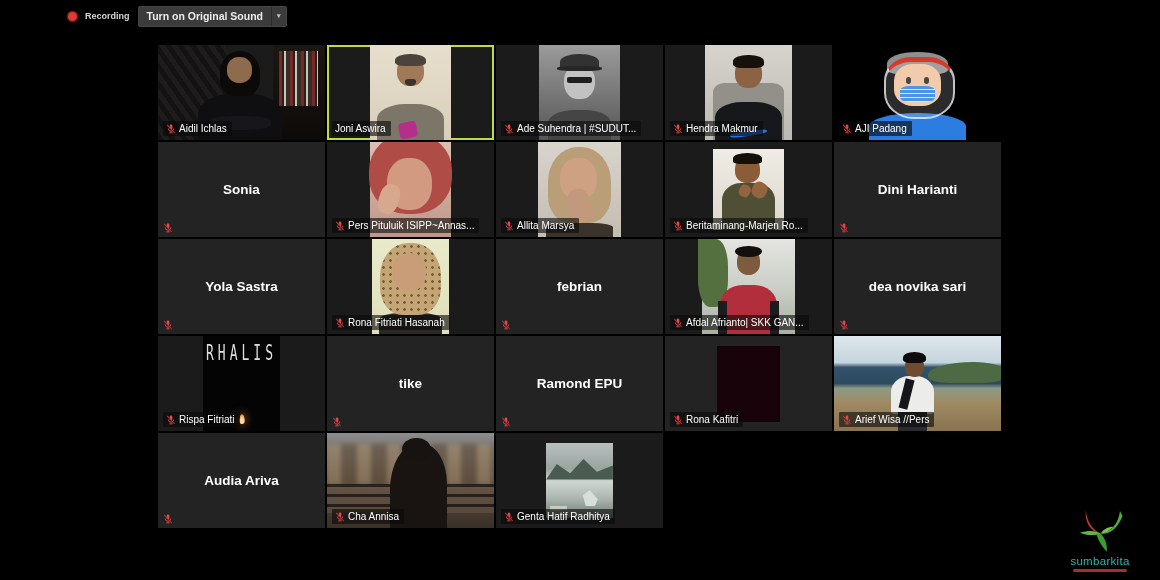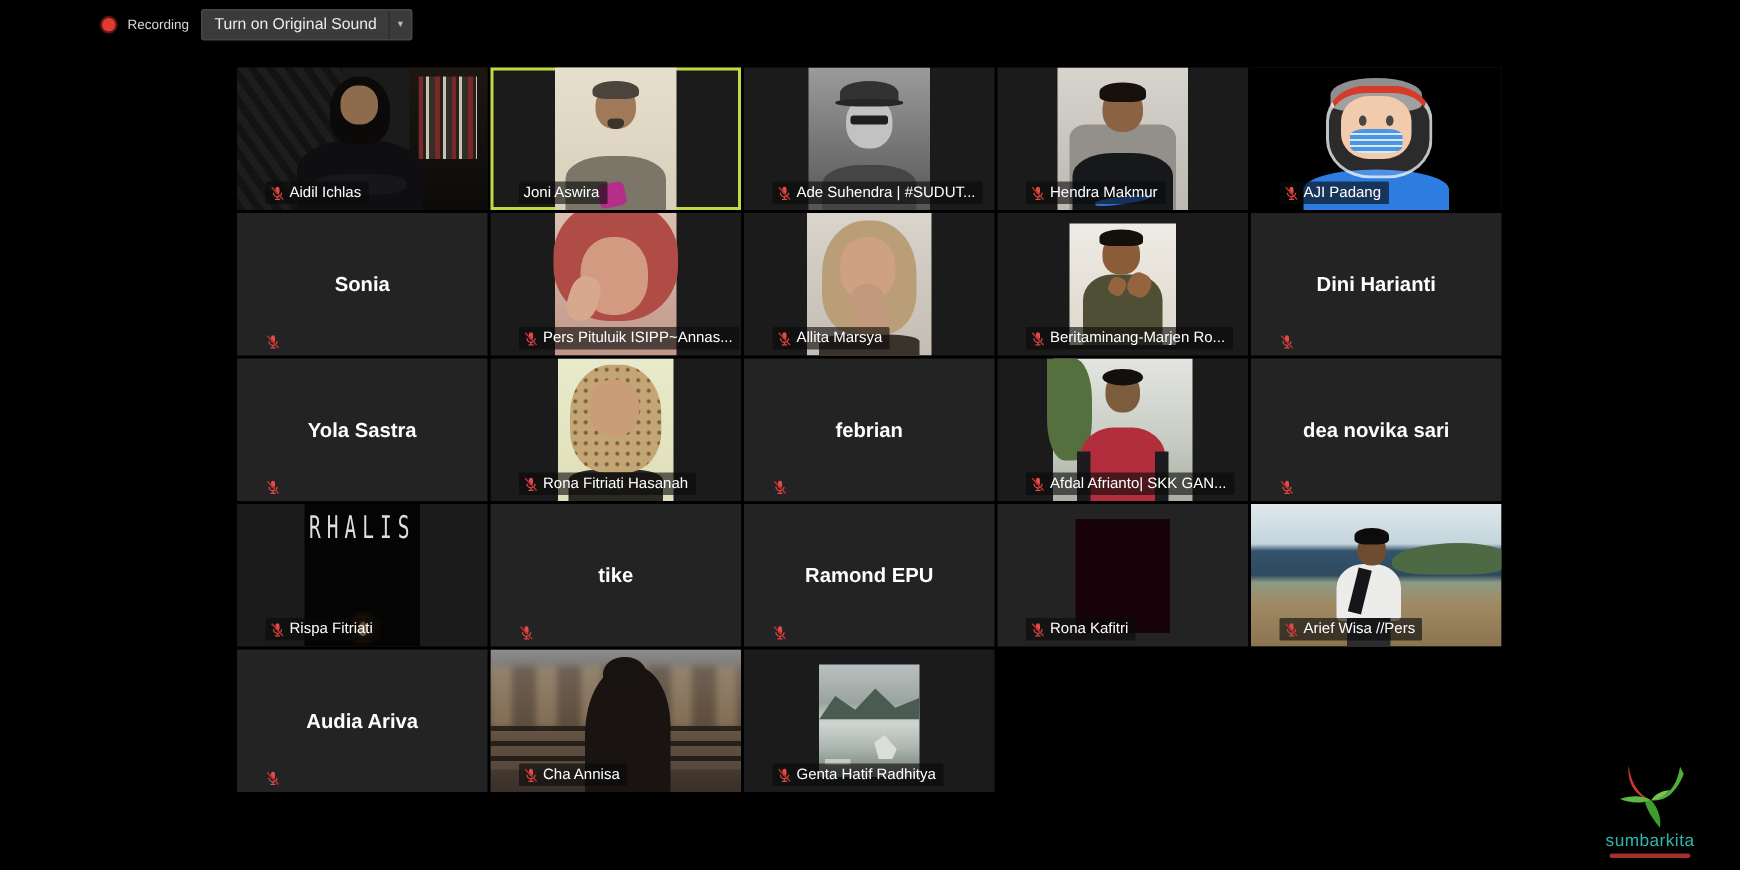--- a/index.html
+++ b/index.html
@@ -1,40 +1,40 @@
 <!DOCTYPE html>
 <html><head>
 <meta charset="utf-8">
 <style>
   html,body{margin:0;padding:0;background:#000;}
   #stage{position:relative;width:1160px;height:580px;background:#000;overflow:hidden;
          font-family:"Liberation Sans",sans-serif;}
 
   
-  #topbar{position:absolute;left:68px;top:5px;height:22px;display:flex;align-items:center;gap:8px;}
+  #topbar{position:absolute;left:68px;top:5px;height:22px;display:flex;align-items:center;gap:8px;font-weight:bold;}
   .rec-dot{width:9px;height:9px;border-radius:50%;background:#de3b33;box-shadow:0 0 0 1.5px #5a1512;}
   .rec-txt{color:#d6d6d6;font-size:9px;}
   .osound-btn{display:flex;align-items:center;background:#3b3b3b;border:1px solid #474747;
               border-radius:2px;height:19px;cursor:pointer;}
   .osound-txt{color:#ececec;font-size:10.5px;padding:0 8px;text-align:center;}
   .osound-caret{border-left:1px solid #2c2c2c;color:#bcbcbc;font-size:7px;padding:0 5px;
                 height:100%;display:flex;align-items:center;}
 
   
   #grid{position:absolute;left:158px;top:45px;width:843px;height:483px;display:grid;
         grid-template-columns:repeat(5,167px);grid-auto-rows:95px;gap:2px;}
   .tile{position:relative;background:#232323;overflow:hidden;}
   .tile.von{background:#1b1b1b;}
   .tile.active{outline:2px solid #c1d943;outline-offset:-2px;z-index:5;}
   .art{position:absolute;inset:0;}
   .art div{position:absolute;}
   .art .p1{z-index:1}.art .p2{z-index:2}.art .p3{z-index:3}.art .p4{z-index:4}.art .p5{z-index:5}.art .p6{z-index:6}
   .center-name{position:absolute;inset:0;display:flex;align-items:center;justify-content:center;
                color:#fdfdfd;font-size:13.5px;font-weight:bold;z-index:7;}
-  .label{position:absolute;left:19px;bottom:4px;z-index:9;display:flex;align-items:center;gap:3px;
+  .label{position:absolute;left:5px;bottom:4px;z-index:9;display:flex;align-items:center;gap:3px;
          color:#fff;font-size:10px;line-height:15px;white-space:nowrap;max-width:93%;overflow:hidden;}
   .label.haslabel{background:rgba(10,10,10,.62);padding:0 5px 0 3px;border-radius:1px;}
 
   
   
   .t0{background:#141110;}
   .t0 .p1{left:0;top:0;width:42%;height:100%;background:repeating-linear-gradient(55deg,#131313 0 5px,#1e1d1c 5px 10px);}
   .t0 .p2{right:0;top:0;width:31%;height:100%;background:linear-gradient(#1c1712,#0d0b09);}
   .t0 .p2::before{content:'';position:absolute;left:12%;top:6%;width:74%;height:58%;
       background:repeating-linear-gradient(90deg,#7c2727 0 3px,#25211c 3px 5px,#c9c3b4 5px 7px,#332e27 7px 11px);}

